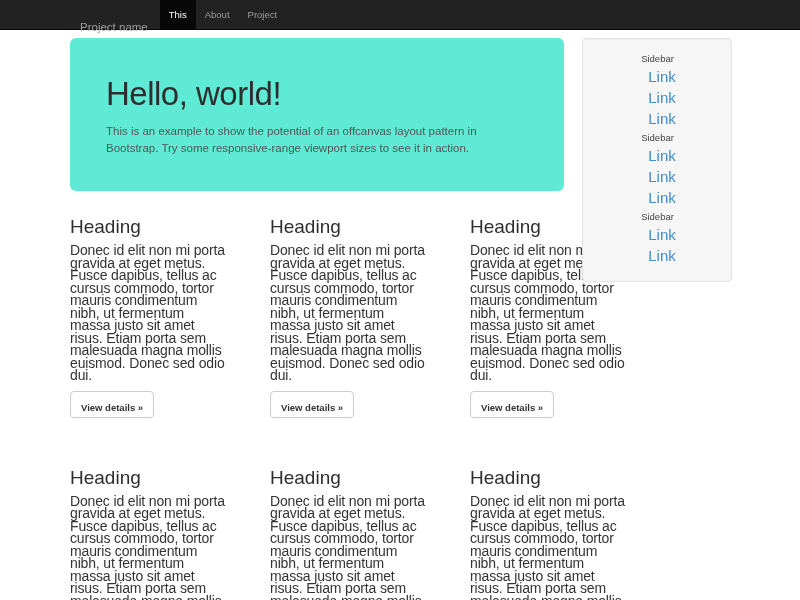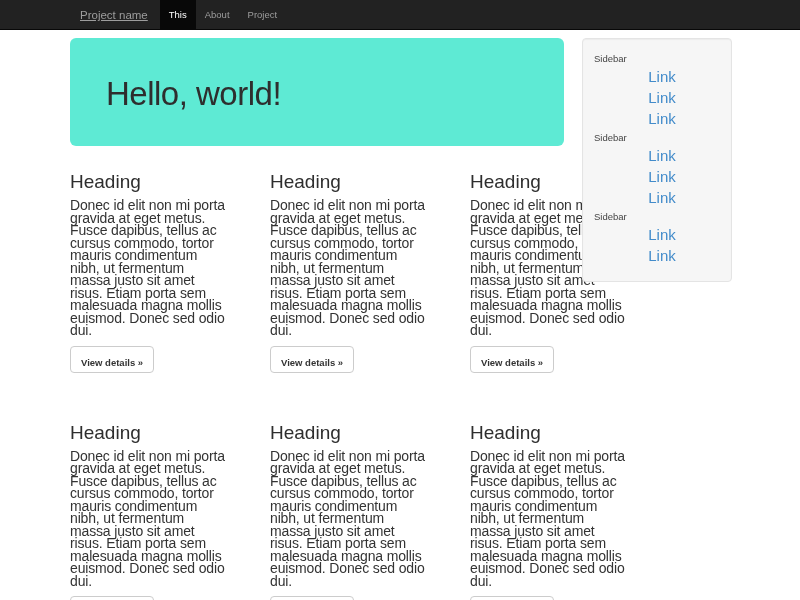--- a/index.html
+++ b/index.html
@@ -22,25 +22,24 @@
   .navbar .container {
     width: 664px;
     margin: 0 auto;
     display: flex;
     align-items: stretch;
     height: 30px;
   }
   .brand {
     display: block;
     line-height: 30px;
-    padding: 0 12px;
+    padding: 12px 12px;
     font-size: 11.5px;
     color: #9d9d9d;
     white-space: nowrap;
-    text-decoration: underline;
   }
   .nav {
     display: flex;
     list-style: none;
     margin: 0; padding: 0;
   }
   .nav li a {
     display: block;
     line-height: 30px;
     padding: 0 9px;
@@ -134,20 +133,21 @@
     border: 1px solid #e4e4e4;
     border-radius: 4px;
     padding: 12px 0 14px 0;
     box-shadow: inset 0 1px 1px rgba(0,0,0,0.04);
   }
   .sidebar-header {
     padding: 2px 10px 2px 11px;
     font-size: 9.5px;
     line-height: 12px;
     color: #444;
+    text-align: center;
   }
   .sidebar-link {
     display: block;
     padding: 4px 10px 5px 20px;
     font-size: 15px;
     line-height: 12px;
     color: #428bca;
     text-align: center;
   }
 
@@ -183,20 +183,21 @@
   </div>
 </div>
 
 <div class="container-main">
   <div class="row-offcanvas">
 
     <div class="main-col">
 
       <div class="jumbotron">
         <h1>Hello, world!</h1>
+        <p>This is an example to show the potential of an offcanvas layout pattern in Bootstrap. Try some responsive-range viewport sizes to see it in action.</p>
       </div>
 
       <div class="cards">
 
         <div class="card">
           <h2>Heading</h2>
           <p>Donec id elit non mi porta gravida at eget metus. Fusce dapibus, tellus ac cursus commodo, tortor mauris condimentum nibh, ut fermentum massa justo sit amet risus. Etiam porta sem malesuada magna mollis euismod. Donec sed odio dui.</p>
           <a href="#" class="btn-default">View details »</a>
         </div>
 

